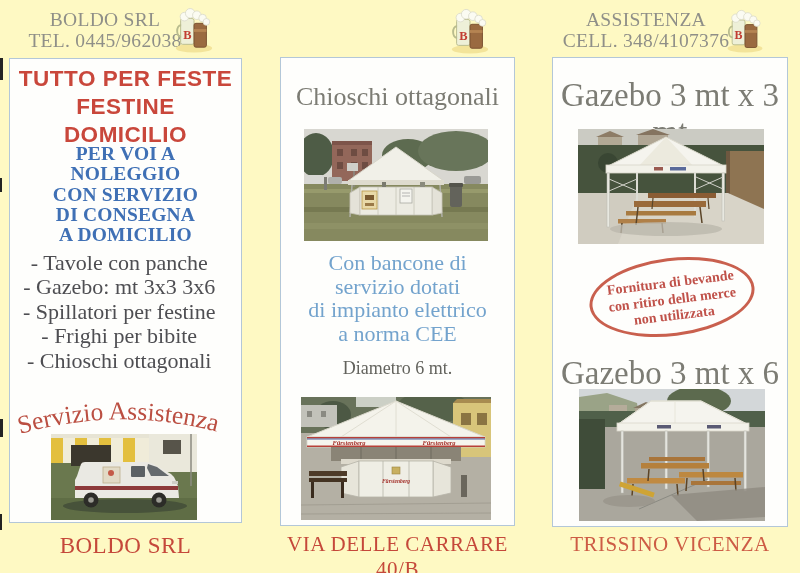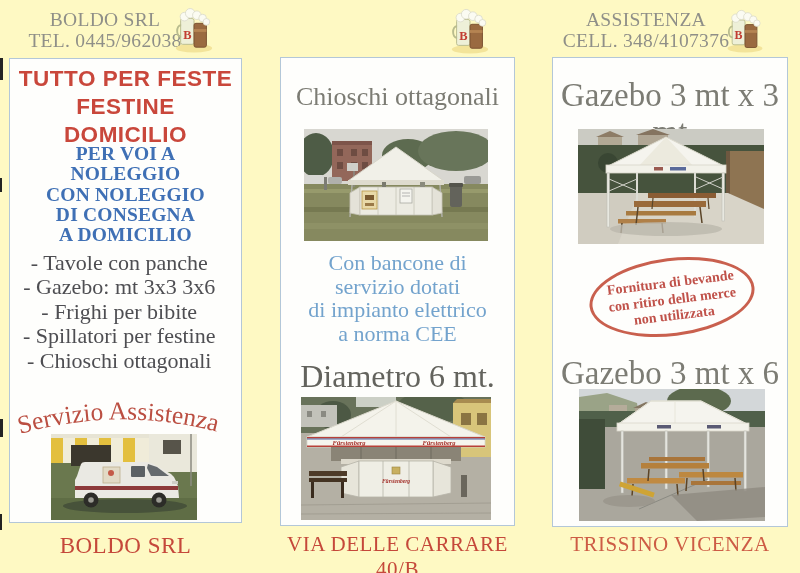--- a/index.html
+++ b/index.html
@@ -19,21 +19,21 @@
   
   .l-title{width:100%;text-align:center;color:#c9473b;font-weight:700;
            font-family:"Liberation Sans","DejaVu Sans",sans-serif;
            font-size:22.5px;line-height:27.5px;letter-spacing:.5px;}
   .l-sub{width:100%;text-align:center;color:#3f70b5;font-weight:700;
          font-size:19.5px;line-height:20.3px;letter-spacing:.2px;}
   .l-item{color:#4e4e52;font-size:22px;line-height:24.4px;white-space:nowrap;text-align:center;}
 
   .m-title{width:100%;text-align:center;color:#7c7c74;font-size:26px;}
   .m-blue{width:100%;text-align:center;color:#73a3cd;font-size:22px;line-height:23.5px;}
-  .m-diam{width:100%;text-align:center;color:#63635d;font-size:32px;}
+  .m-diam{width:100%;text-align:center;color:#63635d;font-size:18px;}
 
   .r-title{width:100%;text-align:center;color:#7c7c74;font-size:33px;}
 
   .footer-caption{text-align:center;color:#c5483a;font-size:21px;letter-spacing:.5px;}
 
   .badge{
     box-sizing:border-box;border:3px solid #c9604e;border-radius:50%;
     transform:rotate(-7deg);text-align:center;
     color:#c0524a;font-weight:700;font-size:14px;line-height:16.5px;
     padding-top:14px;
@@ -78,29 +78,29 @@
       <use href="#beer-logo"></use>
     </svg>
 
   <div class="abs panel-box" style="left:9px;top:58px;width:233px;height:465px">
     <div class="abs l-title" style="top:6px">TUTTO PER FESTE</div>
     <div class="abs l-title" style="top:34px">FESTINE</div>
     <div class="abs l-title" style="top:62px">DOMICILIO</div>
 
     <div class="abs l-sub" style="top:85px">PER VOI A</div>
     <div class="abs l-sub" style="top:105.3px">NOLEGGIO</div>
-    <div class="abs l-sub" style="top:125.6px">CON NOLEGGIO</div>
+    <div class="abs l-sub" style="top:125.6px">CON SERVIZIO</div>
     <div class="abs l-sub" style="top:145.9px">DI CONSEGNA</div>
     <div class="abs l-sub" style="top:166.2px">A DOMICILIO</div>
 
     <div class="abs" style="left:13px;top:192px">
       <div class="l-item">- Tavole con panche</div>
       <div class="l-item">- Gazebo: mt 3x3 3x6</div>
+      <div class="l-item">- Spillatori per festine</div>
       <div class="l-item">- Frighi per bibite</div>
-      <div class="l-item">- Spillatori per festine</div>
       <div class="l-item">- Chioschi ottagonali</div>
     </div>
 
     <svg class="abs" style="left:4px;top:337px" width="224" height="48" viewBox="0 0 224 48">
       <path id="arc-path" d="M 6 38 Q 112 8 218 40" fill="none"></path>
       <text font-size="25.5" fill="#bb4f42" font-family="Liberation Serif, serif">
         <textPath href="#arc-path">Servizio Assistenza</textPath>
       </text>
     </svg>
 

